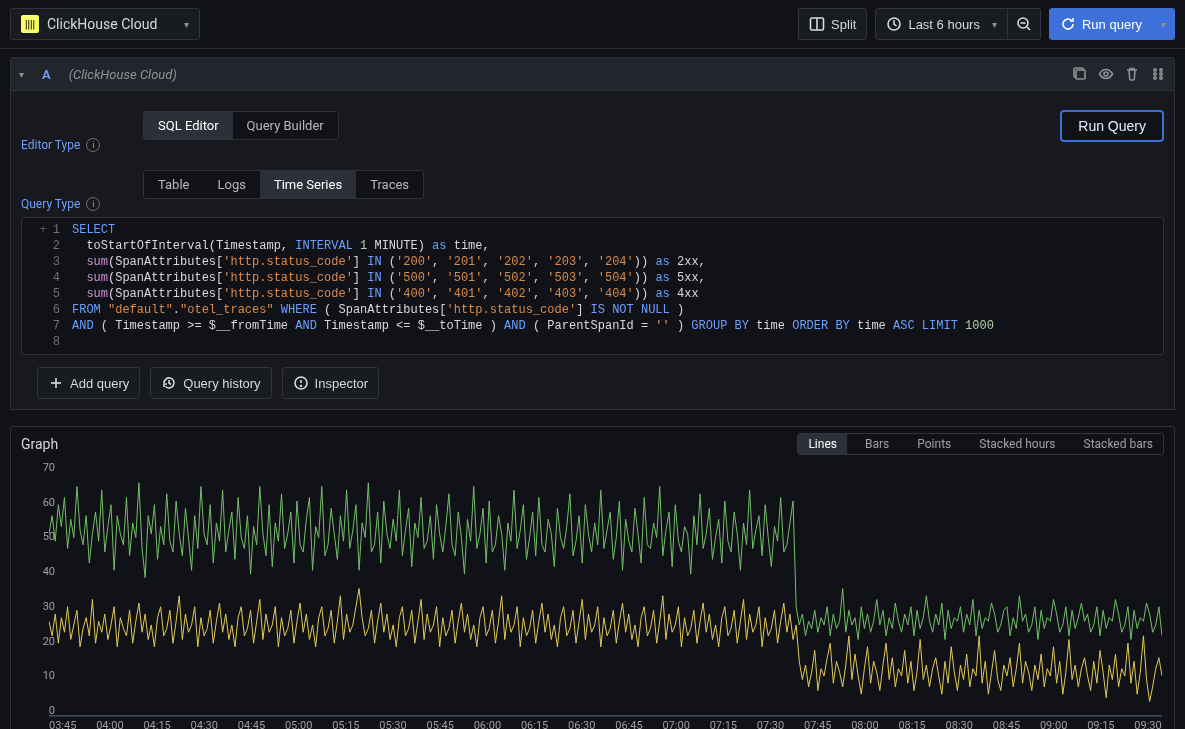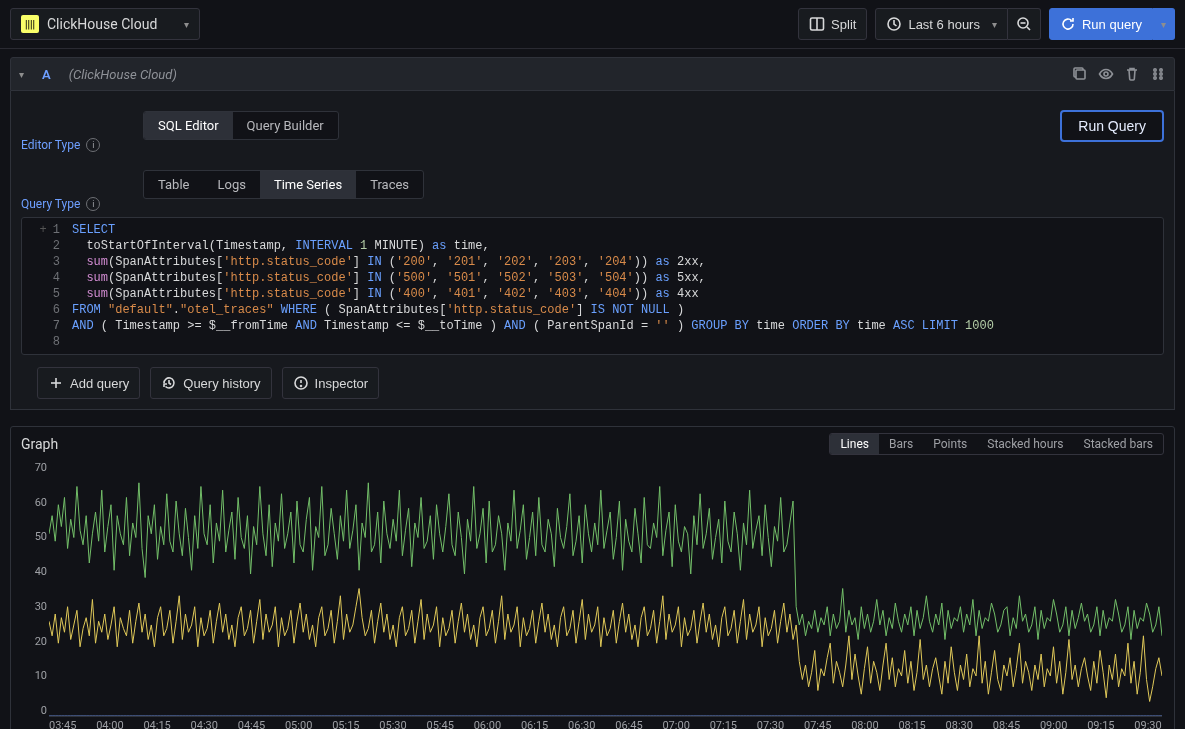--- a/index.html
+++ b/index.html
@@ -162,34 +162,34 @@
     background: #111217;
     padding: 6px 10px 8px 10px;
   }
   .panel-head {
     display: flex; align-items: center;
     margin-bottom: 6px;
   }
   .panel-title { font-size: 14px; color: #d8d9da; }
   .viz-seg {
     margin-left: auto;
-    display: flex; gap: 0;
+    display: flex; gap: 8px;
     border: 1px solid #33333d; border-radius: 3px;
     overflow: hidden;
     font-size: 12px;
   }
   .viz-item { padding: 3px 10px; color: #9ea0a5; cursor: pointer; }
   .viz-item.active { background: #2d3038; color: #fff; }
 
   .chart-area {
     position: relative;
     height: 278px; 
   }
   .y-axis {
-    position: absolute; left: 0; top: 0; bottom: 22px; width: 26px;
+    position: absolute; left: 8px; top: 0; bottom: 22px; width: 26px;
     display: flex; flex-direction: column; justify-content: space-between;
     font-size: 11px; color: #9ea0a5; text-align: right;
   }
   .plot {
     position: absolute; left: 28px; right: 2px; top: 0; bottom: 22px;
     border-bottom: 1px solid #2f323a;
   }
   .plot svg { width: 100%; height: 100%; display: block; }
   .x-axis {
     position: absolute; left: 28px; right: 2px; bottom: 0; height: 20px;

